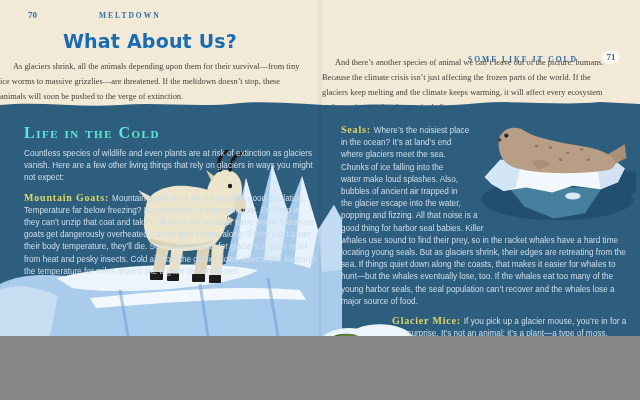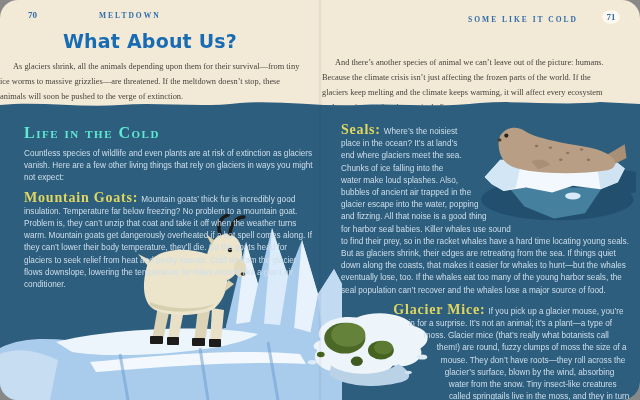--- a/index.html
+++ b/index.html
@@ -1,25 +1,25 @@
 <!DOCTYPE html>
 <html><head>
 <meta charset="utf-8">
 <style>
   html,body{margin:0;padding:0;background:#888;}
   .page{
-    position:relative;width:640px;height:400px;overflow:hidden;
-    background:#f2e9d7;font-family:"Liberation Serif",serif;color:#46413a;border-radius:18px;
+    position:relative;width:640px;height:336px;overflow:hidden;
+    background:#f2e9d7;font-family:"Liberation Serif",serif;color:#46413a;
   }
   
   .header{position:absolute;top:10px;left:0;right:0;height:16px;font-family:"Liberation Serif",serif;}
   .header .h-left{position:absolute;left:28px;top:0;display:flex;align-items:center;gap:14px;}
   .header .h-right{position:absolute;right:20px;top:0;display:flex;align-items:flex-end;gap:24px;}
   .pagenum{font-size:9px;font-weight:bold;color:#2f6da8;}
-  .pagenum-badge{background:#fdf9ef;border-radius:50%;width:18px;height:14px;display:flex;align-items:center;justify-content:center;}
+  .pagenum-badge{background:#fdf9ef;border-radius:50%;width:18px;height:14px;display:flex;align-items:center;justify-content:center;margin-top:40px;}
   .running-title{font-size:7.5px;font-weight:bold;letter-spacing:2px;color:#2f6da8;text-transform:uppercase;padding-left:48px;}
   
   .top-area{position:absolute;top:24px;left:0;right:0;height:84px;display:flex;}
   .top-col-left{width:300px;box-sizing:content-box;}
   .top-col-right{width:288px;padding-left:22px;}
   .main-title{
     font-family:"DejaVu Sans",sans-serif;font-weight:800;font-size:19px;
     color:#176cb4;text-align:center;margin:6px 0 7px 0;letter-spacing:0.2px;
   }
   .intro-p{font-size:8.4px;line-height:15px;margin:0;text-indent:13px;color:#48433b;}
@@ -33,21 +33,21 @@
   }
   .cols{position:relative;display:flex;padding:15px 10px 0 24px;gap:26px;}
   .col-left{width:292px;position:relative;z-index:2;}
   .col-right{width:290px;position:relative;z-index:2;}
   .section-heading{
     font-family:"Liberation Serif",serif;font-variant:small-caps;font-weight:bold;
     font-size:16px;letter-spacing:1.5px;color:#5eead4;margin:0 0 6px 0;
   }
   .body-p{font-size:8.2px;line-height:12.2px;margin:0 0 7px 0;color:#cfdfeb;}
   .inline-label{
-    font-family:"Liberation Serif",serif;font-weight:bold;font-size:14px;
+    font-family:"Liberation Serif",serif;font-weight:bold;font-size:10px;
     letter-spacing:0.8px;color:#e0d75f;margin-right:3px;
   }
   .wrap-narrow{width:102px;}
   
   .seal-float{float:right;width:166px;height:102px;margin:-4px -6px 4px 6px;shape-outside:polygon(6% 0,100% 0,100% 100%,30% 100%,0 55%);}
   .moss-float{float:left;width:146px;height:84px;margin:2px 8px 2px -46px;shape-outside:polygon(0 0,32% 0,88% 55%,100% 100%,0 100%);}
   .seal-float svg,.moss-float svg{width:100%;height:100%;display:block;}
   
   .goat-illo{position:absolute;left:0;bottom:0;width:342px;height:186px;z-index:1;pointer-events:none;}
   .goat-illo svg{width:100%;height:100%;display:block;}

